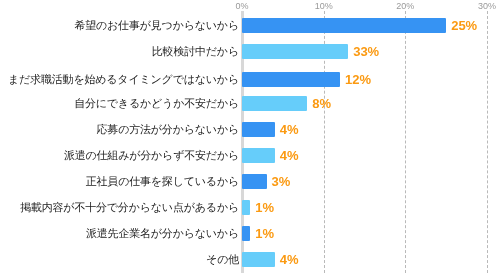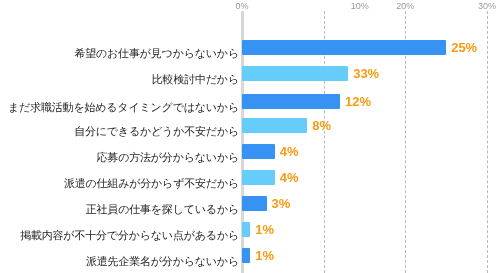--- a/index.html
+++ b/index.html
@@ -62,39 +62,39 @@
     width: 501px;
     height: 262px;
   }
   .row {
     position: absolute;
     left: 0;
     width: 501px;
     height: 26px;
     display: flex;
     align-items: center;
-    margin-top: 28px;
   }
   .cat-label {
     position: absolute;
     right: 262px;       
     width: 239px;
     text-align: right;
     font-size: 11px;
     line-height: 13px;
     color: #1b1b1b;
     white-space: nowrap;
     letter-spacing: -0.2px;
   }
   .bar-wrap {
     position: absolute;
     left: 242px;
     top: 0;
     height: 26px;
     display: flex;
+    align-items: center;
   }
   .bar {
     height: 15px;
     border-radius: 1px;
   }
   .value {
     margin-left: 5px;
     font-size: 13px;
     font-weight: bold;
     color: #fb9a12;
@@ -102,21 +102,21 @@
     white-space: nowrap;
   }
 </style>
 </head>
 <body>
 
 <div id="chart">
 
   <div class="axis-top">
     <span class="tick-label" style="left: 242px;">0%</span>
-    <span class="tick-label" style="left: 323.667px; margin-left: 36px;">10%</span>
+    <span class="tick-label" style="left: 323.667px;">10%</span>
     <span class="tick-label" style="left: 405.333px;">20%</span>
     <span class="tick-label" style="left: 487px;">30%</span>
   </div>
 
   <div class="gridlines">
       <div class="gridline baseline" style="left: 241px;"></div>
       <div class="gridline" style="left: 323.667px;"></div>
       <div class="gridline" style="left: 405.333px;"></div>
       <div class="gridline" style="left: 487px;"></div>
     </div>

